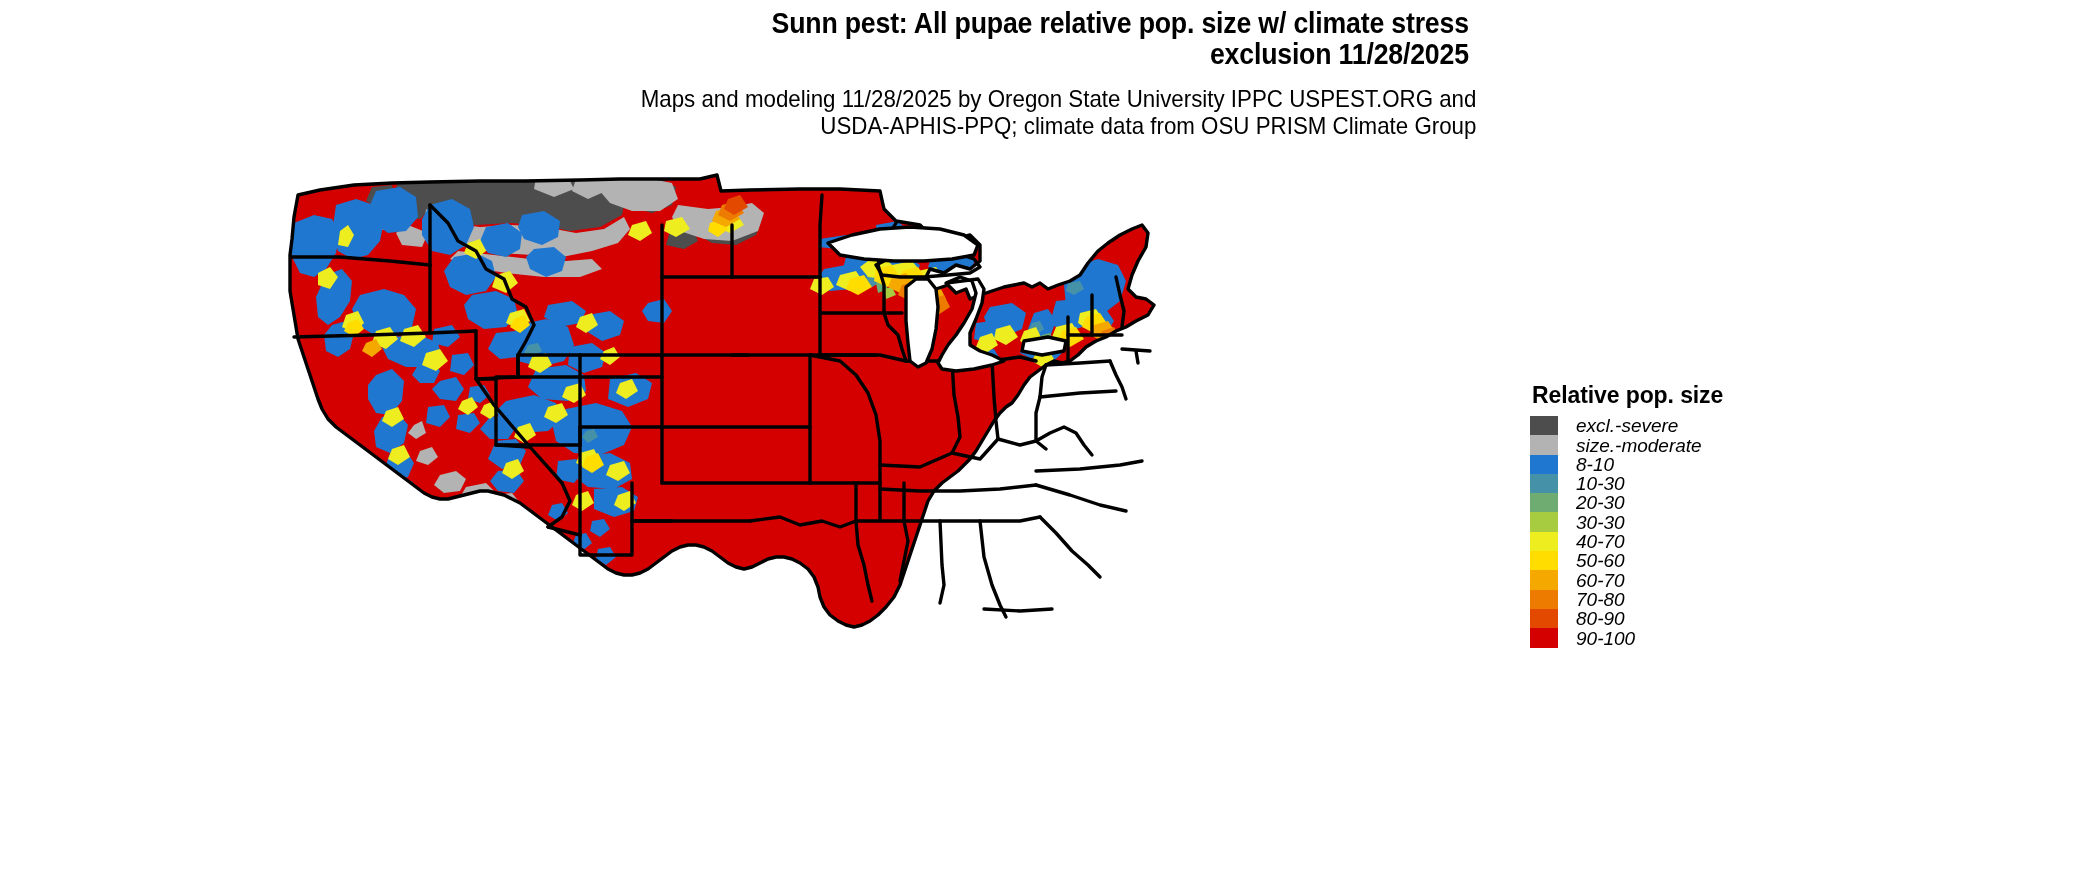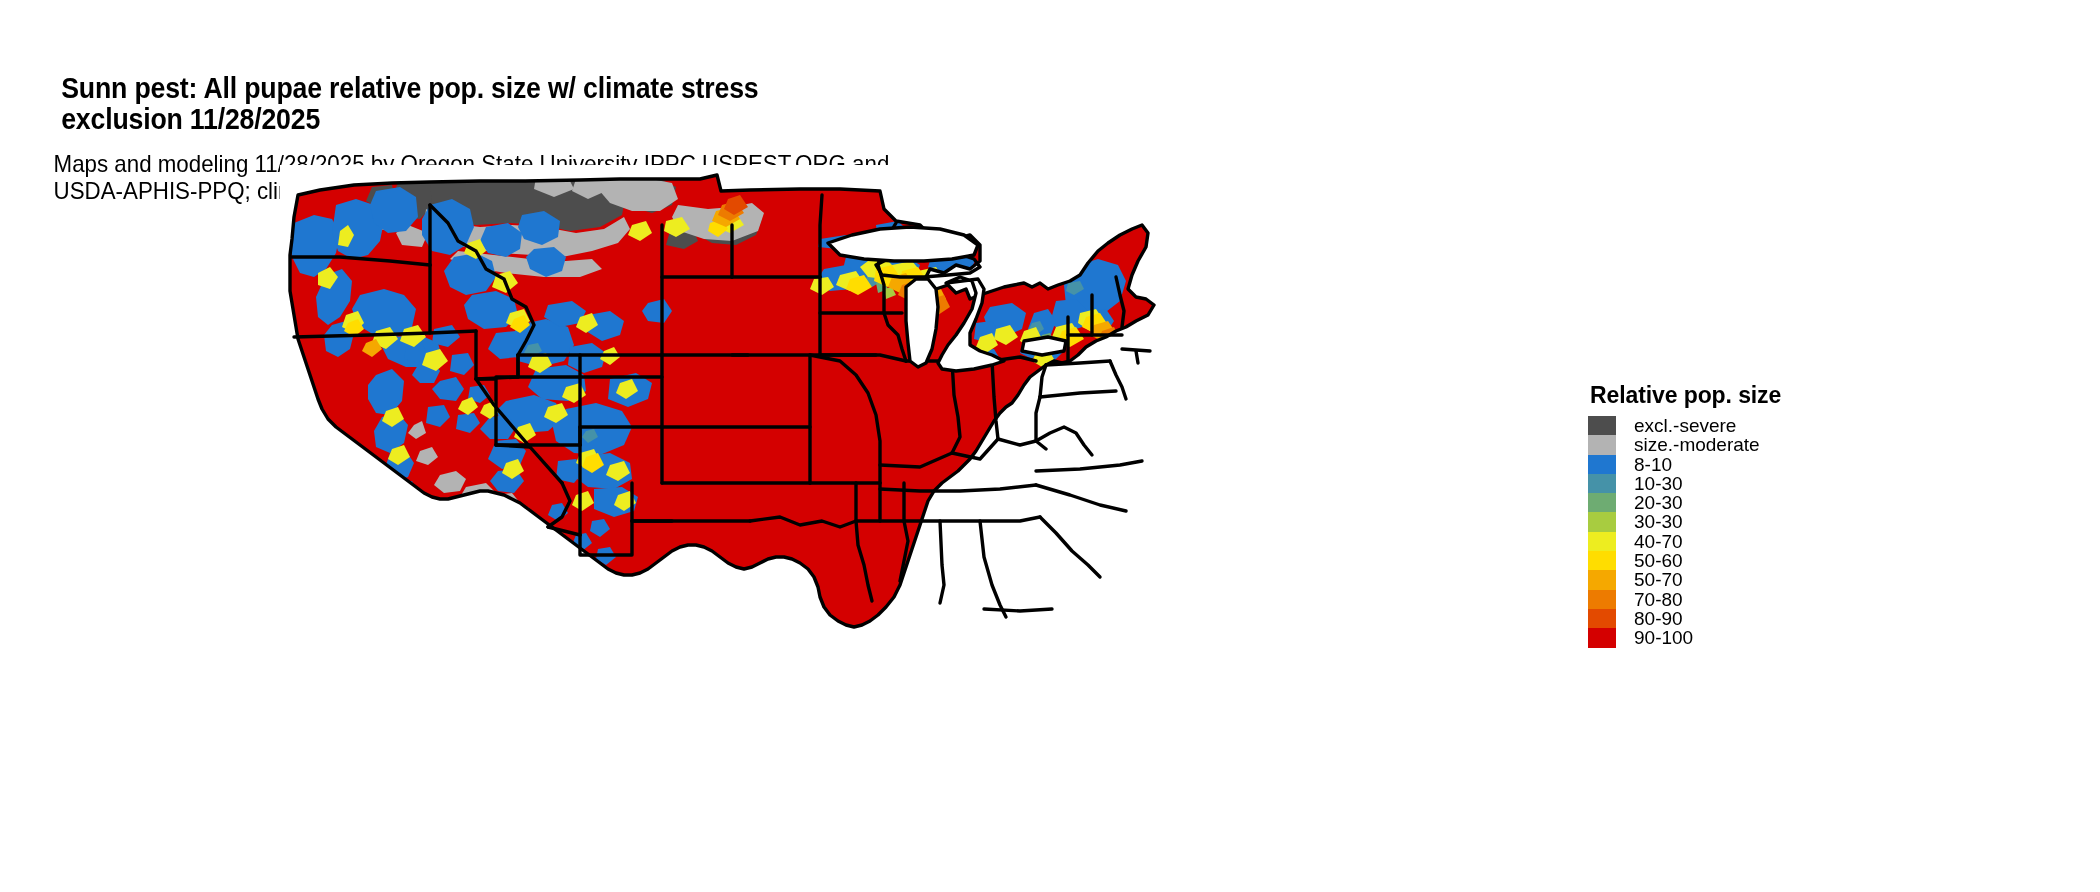--- a/index.html
+++ b/index.html
@@ -6,23 +6,22 @@
   body{
     width:2100px;height:892px;
     font-family:"Liberation Sans", sans-serif;
     color:#000;
     position:relative;
     overflow:hidden;
   }
   
   #header{
     position:absolute;left:0;top:0;width:1530px;
-    text-align:left;
-    padding-top:25px;
-    margin-top:48px;
+    text-align:right;
+    padding-top:8px;
   }
   #map-title{
     font-family:"Liberation Sans", sans-serif;
     font-weight:bold;
     font-size:29px;
     line-height:1.07;
     letter-spacing:-0.2px;
     transform:scaleX(0.92);
     transform-origin:center top;
     white-space:pre-line;
@@ -41,31 +40,32 @@
   
   #map-panel{
     position:absolute;
     left:280px;top:165px;
     width:900px;height:510px;
   }
   #map-svg{display:block;width:900px;height:510px;}
   
   #legend{
     position:absolute;
-    left:1588px;top:382px;
+    left:1530px;top:382px;
     width:300px;
   }
   #legend-title{
     font-size:23px;font-weight:bold;
     margin:0 0 7px 2px;
     letter-spacing:-0.1px;
   }
   .legend-row{
-    display:flex;align-items:flex-start;
+    display:flex;align-items:flex-end;
     height:19.3px;
+    font-style:italic;
   }
   .legend-swatch{
     width:28px;height:19.3px;flex:0 0 28px;
   }
   .legend-label{
     font-size:19px;
     margin-left:18px;
     line-height:1;
     white-space:nowrap;
   }
@@ -491,21 +491,21 @@
       <div class="legend-row">
         <div class="legend-swatch" style="background: rgb(237, 237, 32);"></div>
         <div class="legend-label">40-70</div>
       </div>
       <div class="legend-row">
         <div class="legend-swatch" style="background: rgb(255, 221, 0);"></div>
         <div class="legend-label">50-60</div>
       </div>
       <div class="legend-row">
         <div class="legend-swatch" style="background: rgb(245, 168, 0);"></div>
-        <div class="legend-label">50-70</div>
+        <div class="legend-label">60-70</div>
       </div>
       <div class="legend-row">
         <div class="legend-swatch" style="background: rgb(237, 123, 0);"></div>
         <div class="legend-label">70-80</div>
       </div>
       <div class="legend-row">
         <div class="legend-swatch" style="background: rgb(227, 74, 0);"></div>
         <div class="legend-label">80-90</div>
       </div>
       <div class="legend-row">

